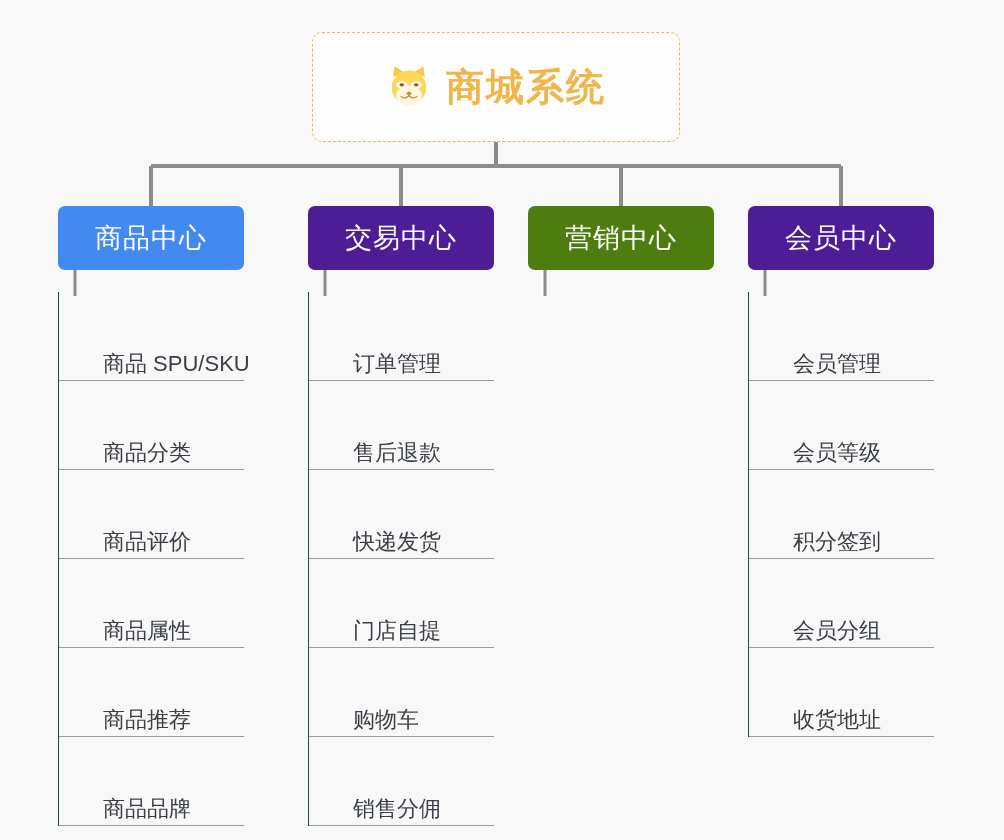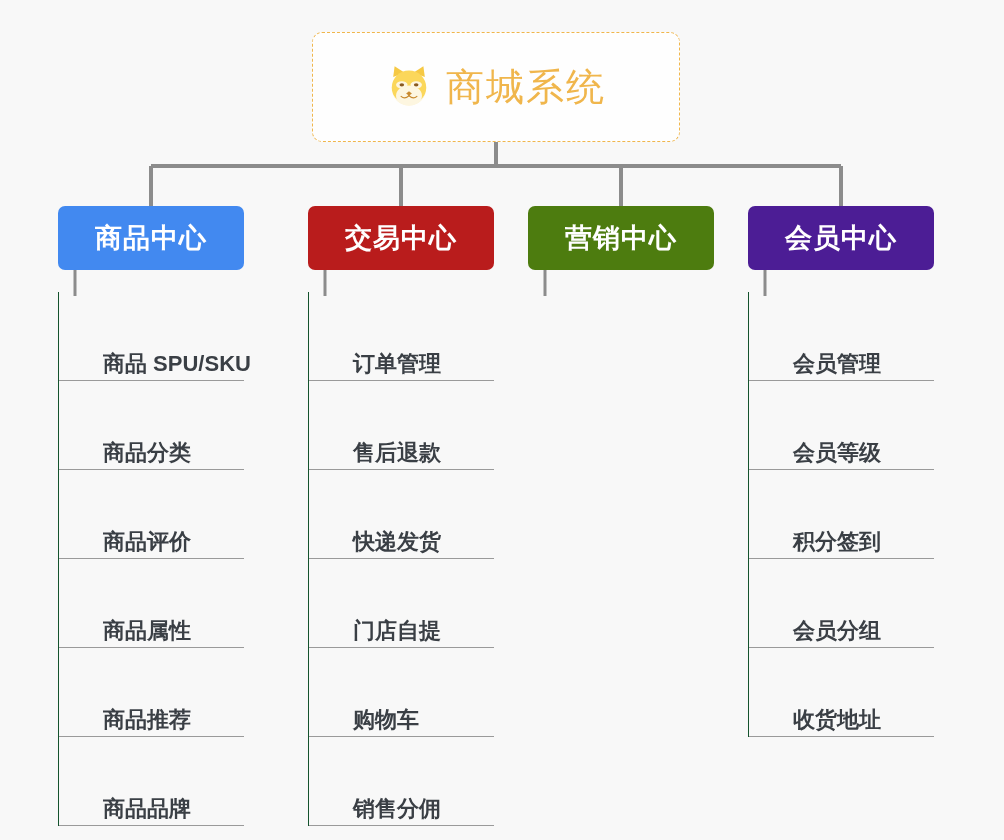--- a/index.html
+++ b/index.html
@@ -25,20 +25,21 @@
     top: 32px;
     width: 368px;
     height: 110px;
     background: #fefefe;
     border: 1.5px dashed #f0b64c;
     border-radius: 10px;
     display: flex;
     align-items: center;
     justify-content: center;
     gap: 14px;
+    font-weight: bold;
   }
   #root-mascot {
     width: 46px; height: 46px;
     display: block;
     flex: 0 0 auto;
   }
   #root-title {
     font-size: 38px;
     color: #f0b64c;
     letter-spacing: 2px;
@@ -52,21 +53,20 @@
     left: 0; top: 0;
     width: 1004px; height: 840px;
     pointer-events: none;
   }
 
   
   .column {
     position: absolute;
     top: 206px;
     width: 186px;
-    font-weight: bold;
   }
   .col-0 { left: 58px; }
   .col-1 { left: 308px; }
   .col-2 { left: 528px; }
   .col-3 { left: 748px; }
 
   .col-header {
     width: 186px;
     height: 64px;
     border-radius: 7px;
@@ -170,21 +170,21 @@
       <div class="leaf-item">
           <span class="leaf-label">商品推荐</span>
         </div>
       <div class="leaf-item">
           <span class="leaf-label">商品品牌</span>
         </div>
     </div>
   </div>
 
   <div class="column col-1">
-    <div class="col-header" style="background:#b91c1c;">
+    <div class="col-header" style="background:#4c1d95;">
       <span>交易中心</span>
     </div>
     <div class="leaf-list">
       <div class="leaf-item">
           <span class="leaf-label">订单管理</span>
         </div>
       <div class="leaf-item">
           <span class="leaf-label">售后退款</span>
         </div>
       <div class="leaf-item">

